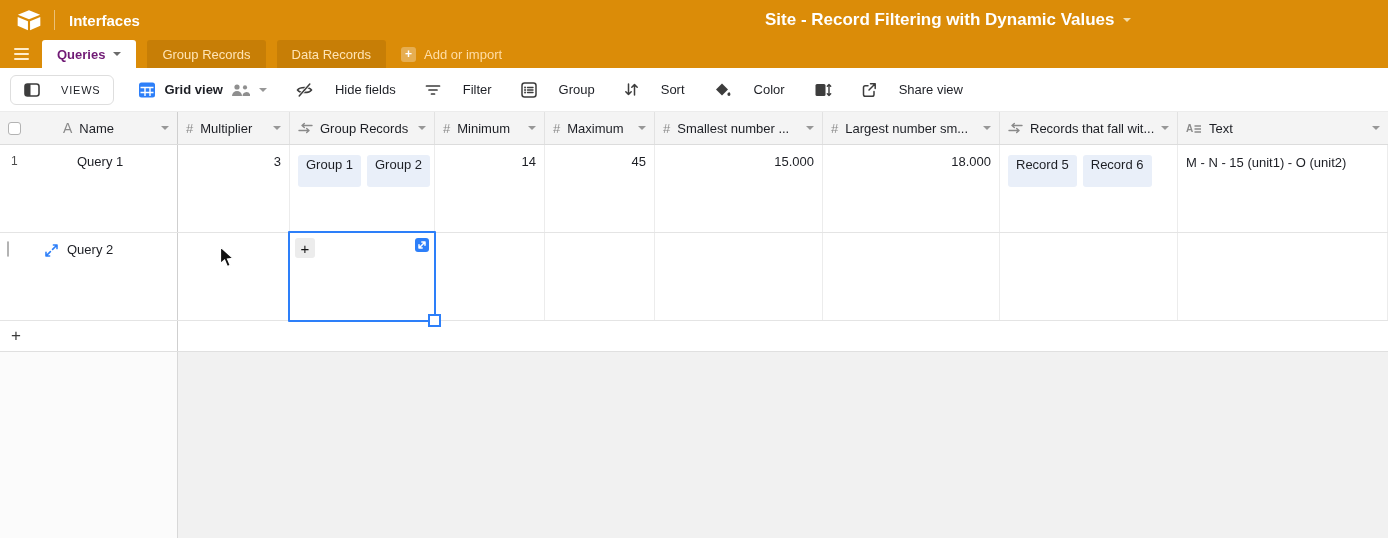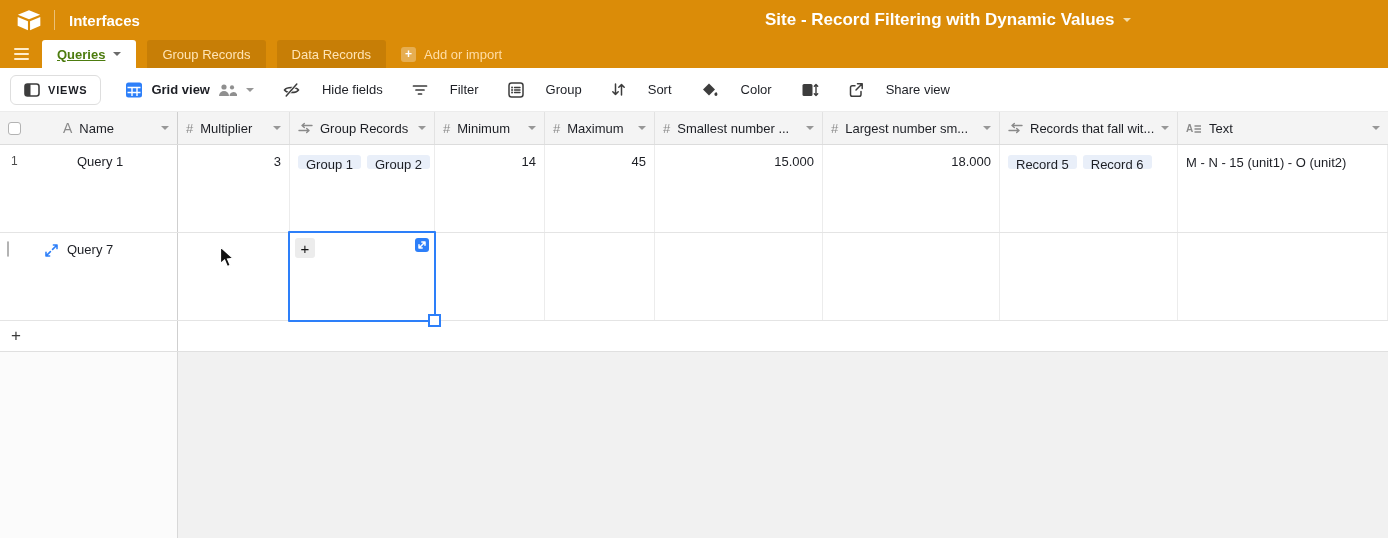--- a/index.html
+++ b/index.html
@@ -17,50 +17,50 @@
   .page-title { position:absolute; left:765px; top:0; height:40px; display:flex; align-items:center; gap:8px;
     color:#fff; font-size:17px; font-weight:700; cursor:pointer; white-space:nowrap; }
   .crt { display:inline-block; width:0; height:0; border-left:4px solid transparent; border-right:4px solid transparent; border-top:4.5px solid #979797; }
   .crt.title-crt { border-top-color:#f4ddab; }
   .crt.tab-crt { border-top-color:#6b6b6b; margin-left:8px; }
 
   .tabbar { height:28px; background:#db8c08; display:flex; align-items:stretch; padding-left:14px; }
   .hamburger { display:flex; flex-direction:column; justify-content:center; gap:3px; margin-right:13px; cursor:pointer; }
   .hamburger span { display:block; width:15px; height:2.2px; background:#ffeccb; border-radius:1px; }
   .tab { display:flex; align-items:center; padding:0 15px; font-size:13px; border-radius:3px 3px 0 0; cursor:pointer; white-space:nowrap; }
-  .tab.active { background:#fff; color:#4d7c0f; font-weight:700;text-decoration:underline; }
+  .tab.active { background:#fff; color:#701a75; font-weight:700; }
   .tab.inactive { background:#c77e06; color:#ffe4b5; margin-left:11px; font-weight:500; }
   .add-tab { display:flex; align-items:center; gap:8px; margin-left:15px; color:#ffddA6; font-size:13px; font-weight:500; cursor:pointer; }
   .add-plus { width:15px; height:15px; border-radius:3px; background:rgba(255,255,255,.3); color:#fff;
     display:flex; align-items:center; justify-content:center; font-size:12px; font-weight:700; line-height:1; }
 
   
   .toolbar { height:44px; background:#fff; border-bottom:1px solid #ececec; display:flex; align-items:center; padding:0 10px; }
-  .views-btn { display:inline-flex; align-items:center; gap:8px; height:30px; padding:0 13px;
-    border:1px solid #dedede; border-radius:6px; background:#fff; font-size:11px; font-weight:700;
+  .views-btn { display:inline-flex; align-items:center; gap:21px; height:30px; padding:0 13px;
+    border:1px solid #dedede; border-radius:6px; background:#fff; font-size:11px; font-weight:400;
     letter-spacing:.8px; color:#1d1f25; cursor:pointer; }
   .view-switch { display:flex; align-items:center; gap:8px; margin-left:24px; font-size:13px; font-weight:700; cursor:pointer; }
   .t-item { display:flex; align-items:center; gap:22px; margin-left:29px; font-size:13px; color:#1d1f25; cursor:pointer; white-space:nowrap; }
   .t-item svg, .view-switch svg { flex:0 0 auto; }
 
   
   .grid-header { height:33px; display:flex; background:#f4f4f4; border-bottom:1px solid #dcdcdc; }
   .hcell { display:flex; align-items:center; padding:0 8px; font-size:13px; color:#1d1f25;
     border-right:1px solid #e2e2e2; overflow:hidden; white-space:nowrap; cursor:pointer; }
   .hcell .hic { color:#8a8a8a; margin-right:7px; font-size:13px; font-weight:400; flex:0 0 auto; }
   .hcell .crt { margin-left:auto; flex:0 0 auto; }
   .w0{width:178px}.w1{width:112px}.w2{width:145px}.w3{width:110px}.w4{width:110px}
   .w5{width:168px}.w6{width:177px}.w7{width:178px}.w8{width:210px;border-right:none}
   .strong-r { border-right:1px solid #cfcfcf !important; }
 
   .row { display:flex; height:88px; background:#fff; border-bottom:1px solid #e4e4e4; }
   .cell { border-right:1px solid #ececec; padding:9px 8px; font-size:13px; color:#1d1f25; overflow:hidden; }
   .cell.numeric { text-align:right; }
   .cell.chips { display:flex; gap:6px; align-items:flex-start; padding-top:10px; }
-  .chip { background:#e9eff9; border-radius:3px; padding:1px 8px; height:14px; line-height:18px; white-space:nowrap; cursor:pointer; }
+  .chip { background:#e9eff9; border-radius:3px; padding:1px 8px; height:32px; line-height:18px; white-space:nowrap; cursor:pointer; }
   .cell.longtext { line-height:21px; padding-top:7px; }
 
   .namecell { display:flex; align-items:flex-start; padding:9px 0 0 0; }
   .gut-a { width:36px; padding-left:11px; color:#4d4d4d; font-size:12px; }
   .gut-b { width:30px; display:flex; justify-content:center; }
   .checkbox { width:13px; height:13px; border:1px solid #b3b3b3; border-radius:3px; background:#fff; margin-top:1px; cursor:pointer; }
   .hdr-gut { display:flex; align-items:center; padding-left:8px; }
 
   .addrow { height:31px; display:flex; background:#fff; border-bottom:1px solid #e0e0e0; }
   .addrow .left { width:178px; border-right:1px solid #cfcfcf; display:flex; align-items:center; padding-left:11px;
@@ -287,21 +287,21 @@
 </div>
 
 <div class="row">
   <div class="cell w0 strong-r namecell" style="padding:9px 0 0 0;">
     <span class="gut-a" style="padding-left:7px;"><span class="checkbox"></span></span>
     <span class="gut-b">
       <svg width="15" height="15" viewBox="0 0 15 15" style="margin-top:1px;">
         <path d="M8.6 6.4 L13 2 M13 2 H9.4 M13 2 V5.6 M6.4 8.6 L2 13 M2 13 H5.6 M2 13 V9.4" stroke="#2d7ff9" stroke-width="1.6" fill="none" stroke-linecap="round" stroke-linejoin="round"></path>
       </svg>
     </span>
-    <span style="margin-left:1px;">Query 7</span>
+    <span style="margin-left:1px;">Query 2</span>
   </div>
   <div class="cell w1"></div>
   <div class="cell w2"></div>
   <div class="cell w3"></div>
   <div class="cell w4"></div>
   <div class="cell w5"></div>
   <div class="cell w6"></div>
   <div class="cell w7"></div>
   <div class="cell w8"></div>
 </div>

